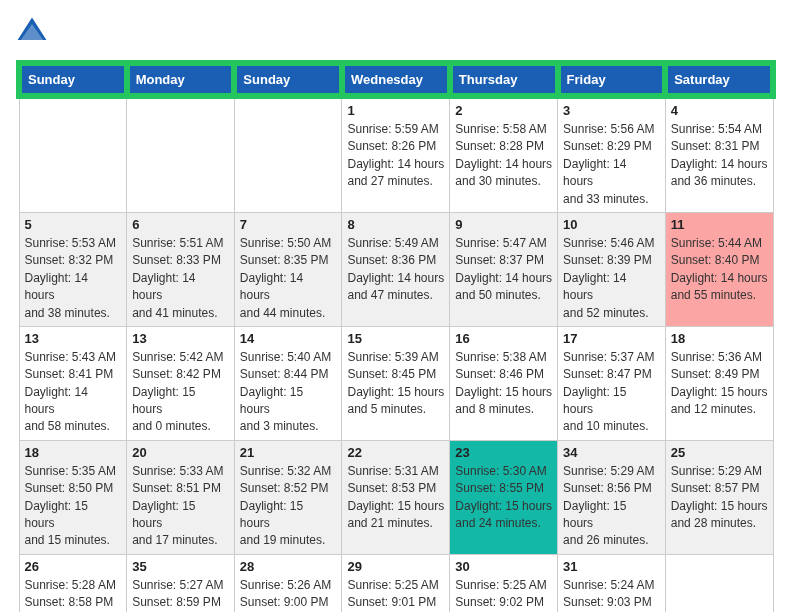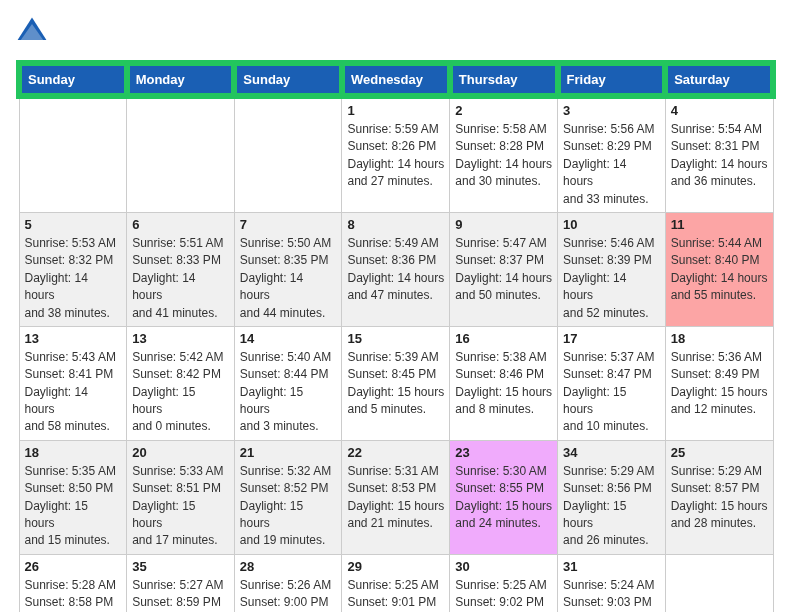--- a/index.html
+++ b/index.html
@@ -210,21 +210,21 @@
           <div class="day-info">Sunrise: 5:33 AM<br>Sunset: 8:51 PM<br>Daylight: 15 hours<br>and 17 minutes.</div>
         </td>
         <td style="background: rgb(240, 240, 240);">
           <div class="day-num">21</div>
           <div class="day-info">Sunrise: 5:32 AM<br>Sunset: 8:52 PM<br>Daylight: 15 hours<br>and 19 minutes.</div>
         </td>
         <td style="background: rgb(240, 240, 240); margin-top: 46px;">
           <div class="day-num">22</div>
           <div class="day-info">Sunrise: 5:31 AM<br>Sunset: 8:53 PM<br>Daylight: 15 hours<br>and 21 minutes.</div>
         </td>
-        <td style="background: #f0abfc;">
+        <td style="background: #14b8a6;">
           <div class="day-num">23</div>
           <div class="day-info">Sunrise: 5:30 AM<br>Sunset: 8:55 PM<br>Daylight: 15 hours<br>and 24 minutes.</div>
         </td>
         <td style="background: rgb(240, 240, 240);">
           <div class="day-num">34</div>
           <div class="day-info">Sunrise: 5:29 AM<br>Sunset: 8:56 PM<br>Daylight: 15 hours<br>and 26 minutes.</div>
         </td>
         <td style="background: rgb(240, 240, 240);">
           <div class="day-num">25</div>
           <div class="day-info">Sunrise: 5:29 AM<br>Sunset: 8:57 PM<br>Daylight: 15 hours<br>and 28 minutes.</div>

